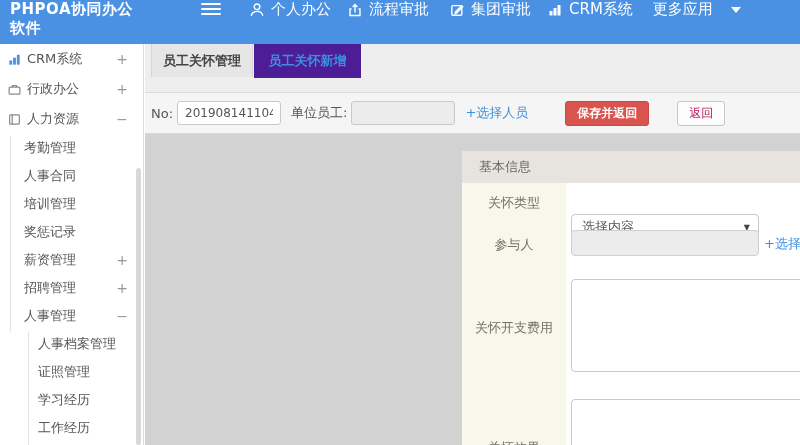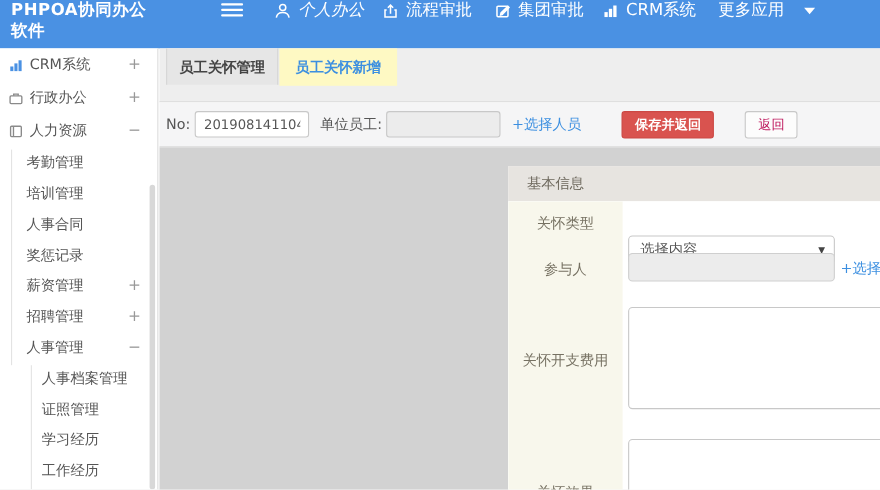--- a/index.html
+++ b/index.html
@@ -8,21 +8,21 @@
   .app { position:relative; width:800px; height:445px; }
 
   
   .navbar { position:absolute; left:0; top:0; width:800px; height:44px;
     background:#4a91e3; display:flex; align-items:flex-start; color:#fff; }
   .logo { padding-left:10px; width:146px; font-size:15px; font-weight:bold; letter-spacing:.5px; }
   .burger { margin-left:55px; width:20px; cursor:pointer; }
   .burger i { display:block; height:2px; background:#fff; margin:3px 0; border-radius:1px; }
   .nav-item { display:flex; align-items:center; gap:6px; font-size:15px; cursor:pointer; }
   .nav-item svg { display:block; }
-  .ni1{ margin-left:28px;font-style:italic; } .ni2{ margin-left:16px; } .ni3{ margin-left:20px; }
+  .ni1{ margin-left:28px; } .ni2{ margin-left:16px; } .ni3{ margin-left:20px; }
   .ni4{ margin-left:16px; } .ni5{ margin-left:20px; }
   .caret-down { margin-left:12px; width:0; height:0; border-left:5px solid transparent;
     border-right:5px solid transparent; border-top:6px solid #fff; }
 
   
   .sidebar { position:absolute; left:0; top:44px; width:144px; height:401px;
     background:#fff; border-right:1px solid #dcdcdc; overflow:hidden; }
   .s-row { position:relative; display:flex; align-items:center; font-size:13px; color:#555; cursor:pointer; }
   .s-l1 { height:30px; padding-left:7px; }
   .s-l1 .s-icon { width:15px; height:15px; margin-right:5px; color:#8a8a8a; }
@@ -37,21 +37,21 @@
     background:#d8d8d8; border-radius:3px; }
 
   
   .main { position:absolute; left:145px; top:44px; width:655px; height:401px; }
 
   .tabbar { position:relative; height:49px; background:#eeeeee; border-bottom:1px solid #dbdbdb; }
   .tab { position:absolute; top:0; height:33px; display:flex; align-items:center;
     justify-content:center; font-size:13px; font-weight:bold; cursor:pointer; }
   .tab-1 { left:6px; width:102px; background:#e6e6e6; color:#444;
     border-left:1px solid #d5d5d5; border-right:1px solid #d5d5d5; }
-  .tab-2 { left:109px; width:107px; background:#fef9c3; color:#3c8fe0; height:34px; z-index:2; }
+  .tab-2 { left:109px; width:107px; background:#4c1d95; color:#3c8fe0; height:34px; z-index:2; }
 
   .toolbar { position:relative; height:41px; background:#f5f5f6; border-bottom:1px solid #d9d9d9;
     display:flex; align-items:center; padding-left:6px; font-size:13px; color:#555; }
   .tb-input { height:24px; border:1px solid #c8c8c8; border-radius:3px; background:#fff;
     font-size:12px; color:#555; padding:0 7px; outline:none;
     font-family:"DejaVu Sans","Liberation Sans",sans-serif; }
   .no-input { margin-left:4px; width:104px; }
   .unit-label { margin-left:10px; }
   .unit-input { margin-left:4px; width:104px; background:#ececec; }
   .tb-link { margin-left:10px; color:#3c8fe0; font-size:13px; text-decoration:none; cursor:pointer; }
@@ -179,24 +179,24 @@
             <path d="M5.6 3v10"></path>
           </svg></span>
       <span>人力资源</span>
       <span class="s-toggle">−</span>
     </div>
 
     <div class="s-row s-l2">
       <span>考勤管理</span>
       </div>
     <div class="s-row s-l2">
+      <span>人事合同</span>
+      </div>
+    <div class="s-row s-l2">
       <span>培训管理</span>
-      </div>
-    <div class="s-row s-l2">
-      <span>人事合同</span>
       </div>
     <div class="s-row s-l2">
       <span>奖惩记录</span>
       </div>
     <div class="s-row s-l2">
       <span>薪资管理</span>
       <span class="s-toggle">+</span>
       </div>
     <div class="s-row s-l2">
       <span>招聘管理</span>

